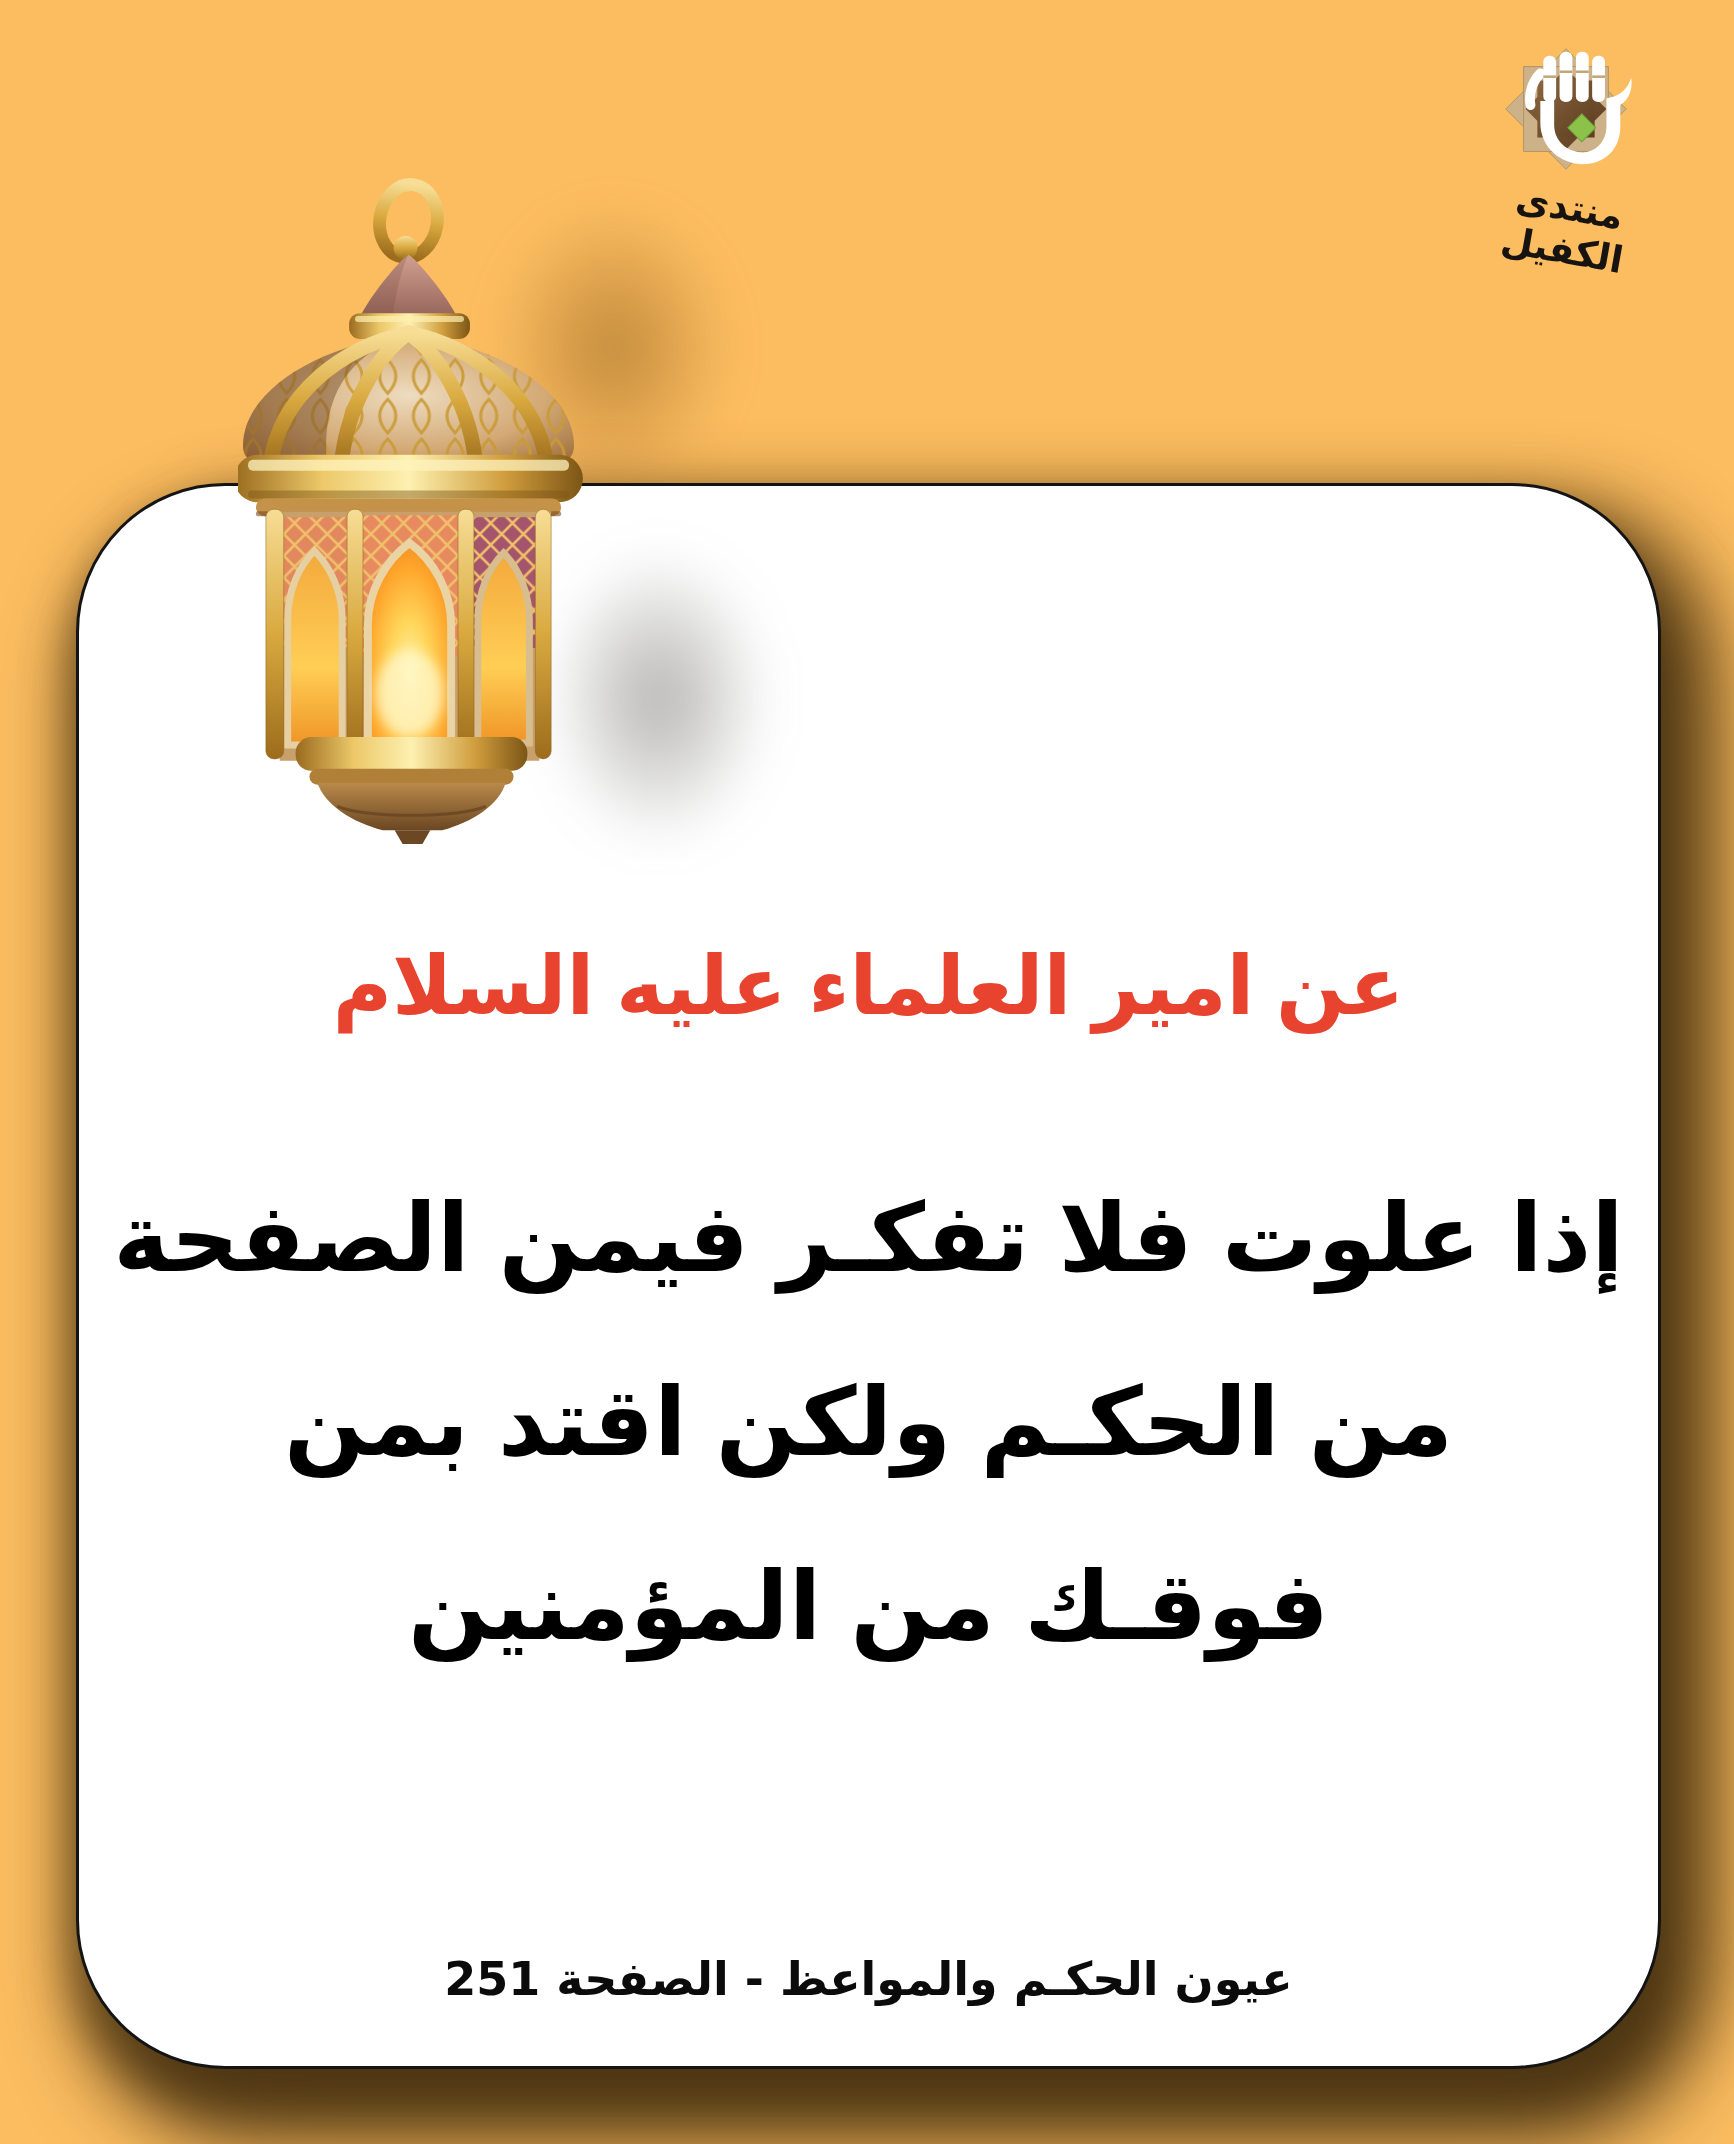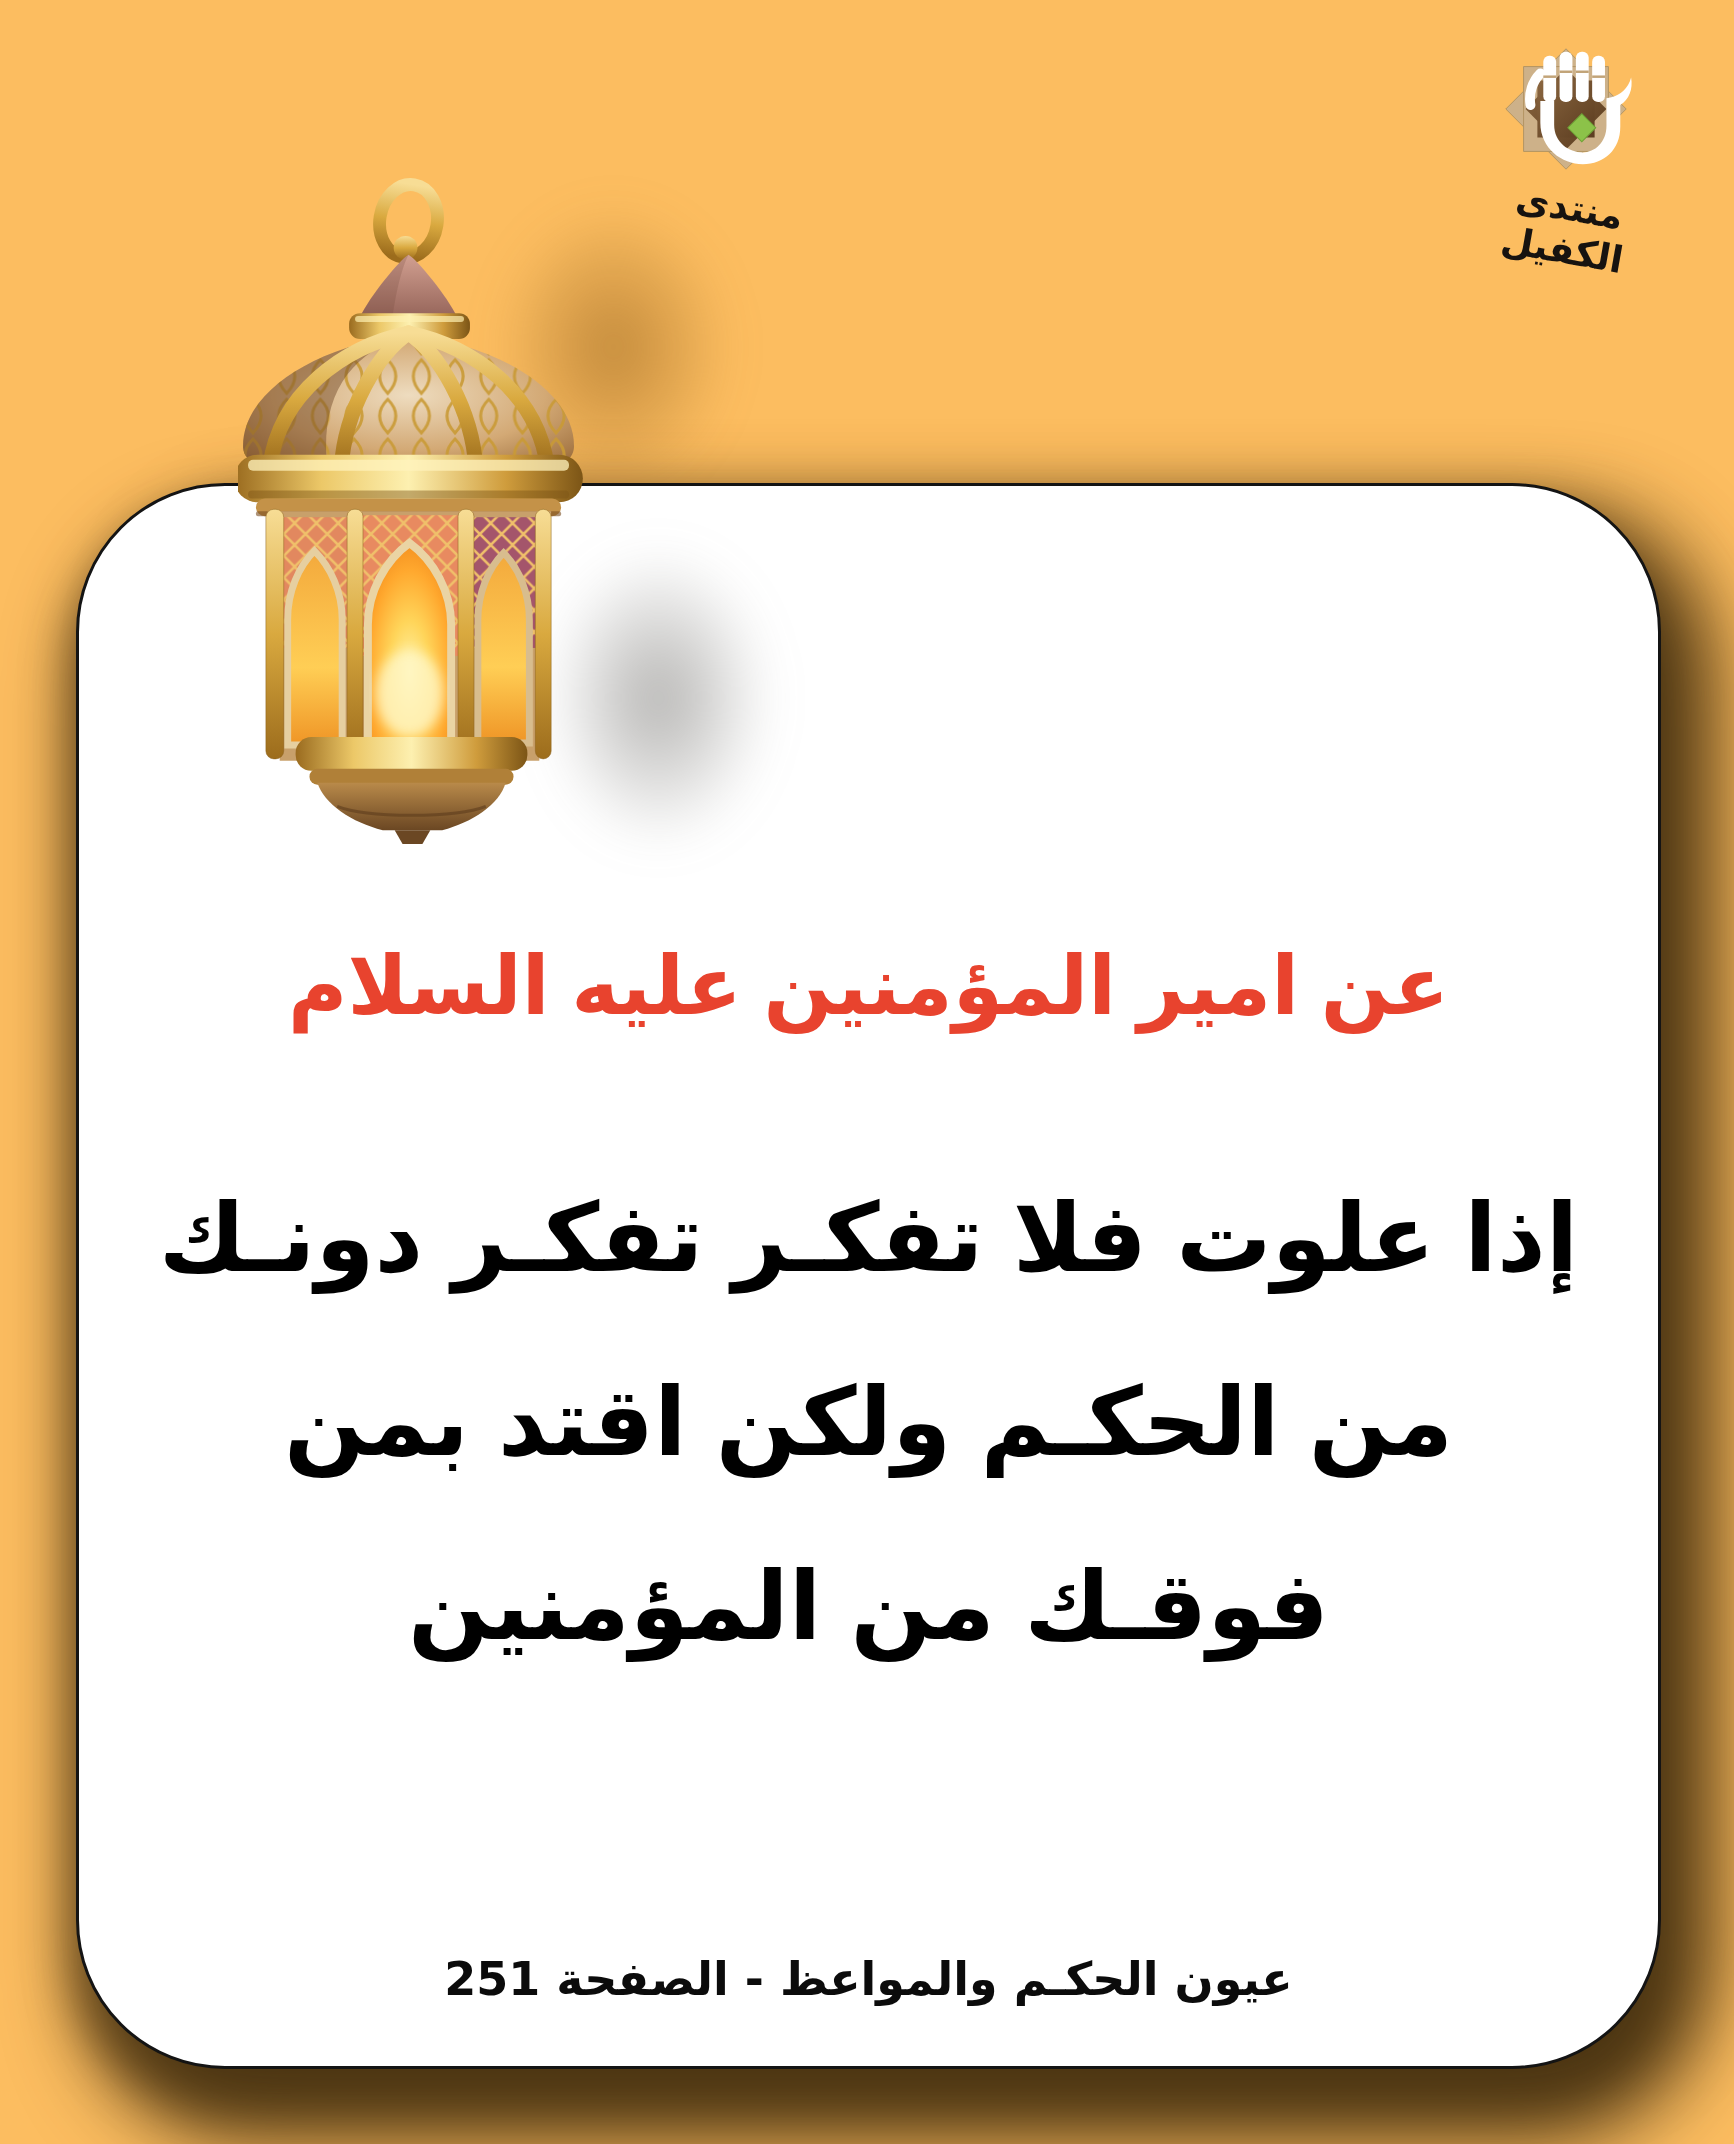--- a/index.html
+++ b/index.html
@@ -187,24 +187,24 @@
         <rect x="63" y="42" width="13" height="2.5"></rect>
         <rect x="79.5" y="37" width="13" height="2.5"></rect>
         <rect x="96" y="37" width="13" height="2.5"></rect>
         <rect x="112.5" y="42" width="13" height="2.5"></rect>
       </g>
       <rect x="92" y="85" width="20" height="20" transform="rotate(45 102 95)" fill="#8cc249" stroke="#6ea336" stroke-width="1"></rect>
     </svg>
     <div class="logo-text">منتدى الكفيل</div>
   </div>
 
-  <div class="heading">عن امير المؤمنين عليه السلام</div>
+  <div class="heading">عن امير العلماء عليه السلام</div>
 
   <div class="quote">
-    <div class="qline">إذا علوت فلا تفكـر تفكـر دونـك</div>
+    <div class="qline">إذا علوت فلا تفكـر فيمن الصفحة</div>
     <div class="qline">من الحكـم ولكن اقتد بمن</div>
     <div class="qline">فوقـك من المؤمنين</div>
   </div>
 
   <div class="source">عيون الحكـم والمواعظ - الصفحة 251</div>
 
 </div>
 
 
 </body></html>

